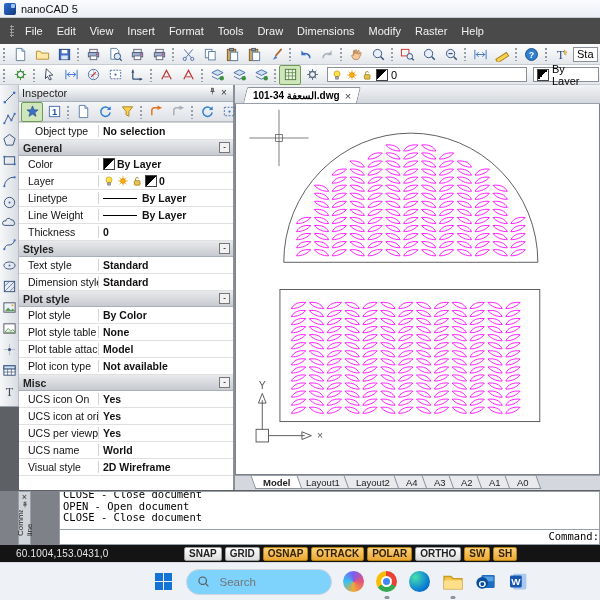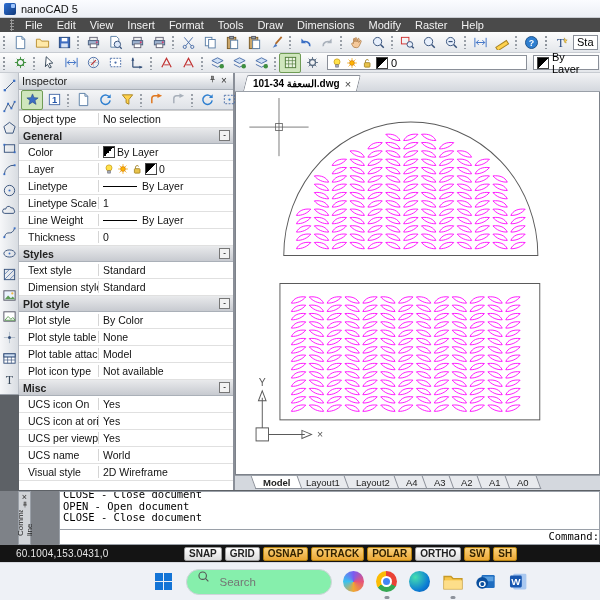--- a/index.html
+++ b/index.html
@@ -4,21 +4,21 @@
 <style>
   html,body{margin:0;padding:0;width:600px;height:600px;overflow:hidden;
     font-family:"Liberation Sans",sans-serif;background:#222;}
   .app{position:absolute;left:0;top:0;width:600px;height:562px;display:flex;flex-direction:column;background:#1d4ed8;}
   
   .titlebar{height:18px;background:linear-gradient(#fbfcff,#eceff5);display:flex;align-items:center;padding-left:4px;gap:5px;border-bottom:1px solid #c9ccd2;box-sizing:border-box;}
   .titlebar .txt{font-size:11px;color:#111;}
   .applogo{width:12px;height:12px;background:linear-gradient(135deg,#2d6fd6,#123a7a);border-radius:2px;position:relative;}
   .applogo:after{content:"";position:absolute;right:1px;top:1px;width:4px;height:4px;background:#9cc4ff;border-radius:1px;}
   
-  .menubar{height:14px;background:#4a4a4a;display:flex;align-items:center;padding-left:10px;}
+  .menubar{height:26px;background:#4a4a4a;display:flex;align-items:center;padding-left:10px;}
   .menubar .grip{width:4px;height:12px;margin-right:4px;background-image:radial-gradient(#9a9a9a 1px,transparent 1.2px);background-size:3px 3px;}
   .menuitem{color:#f2f2f2;font-size:11px;padding:1px 7px;cursor:default;}
   
   .tbrow{background:linear-gradient(#fdfdfd,#e4e7eb);border-bottom:1px solid #c8ccd2;display:flex;align-items:center;box-sizing:border-box;}
   .tb1{height:21px;}
   .tb2{height:20px;}
   .tbgrip{width:5px;height:14px;margin:0 2px;background-image:radial-gradient(#8f959d 1px,transparent 1.2px);background-size:4px 4px;flex:0 0 auto;}
   .tbtn{width:20px;height:18px;display:flex;align-items:center;justify-content:center;border:1px solid transparent;border-radius:2px;flex:0 0 auto;}
   .tbtn.pressed{background:#cfe6bd;border-color:#6f9c55;}
   .tbsep{width:5px;height:14px;margin:0 1px;background-image:radial-gradient(#9aa0a8 1px,transparent 1.2px);background-size:4px 4px;flex:0 0 auto;}
@@ -33,23 +33,23 @@
   .vtb .tbtn{width:18px;height:19px;}
   .vtb-fill{flex:1;width:19px;background:#5d6166;margin:4px 0 0 0;border-top:1px solid #9aa0a8;}
   
   .inspector{width:216px;background:#f4f5f7;border-right:2px solid #8a8f98;display:flex;flex-direction:column;box-sizing:border-box;}
   .insp-head{height:16px;background:linear-gradient(#ffffff,#ccd1d8);display:flex;align-items:center;padding:0 3px;border-bottom:1px solid #aab0b8;}
   .insp-title{font-size:11px;color:#222;flex:1;}
   .winbtn{font-size:10px;color:#333;width:12px;text-align:center;line-height:12px;}
   .insp-tb{height:19px;background:linear-gradient(#f4f5f7,#dfe2e7);display:flex;align-items:center;padding-left:2px;border-bottom:1px solid #b9bec6;}
   .insp-table{flex:1;background:#fff;overflow:hidden;border-top:1px solid #cfcfcf;}
   .prow{display:flex;height:16px;border-bottom:1px solid #e0e0e0;font-size:10.5px;align-items:center;}
-  .prow .lab{width:80px;padding-left:4px;color:#111;border-right:1px solid #d5d5d5;box-sizing:border-box;white-space:nowrap;overflow:hidden;}
+  .prow .lab{width:80px;padding-left:16px;color:#111;border-right:1px solid #d5d5d5;box-sizing:border-box;white-space:nowrap;overflow:hidden;}
   .prow .lab.ind{padding-left:9px;}
-  .prow .val{flex:1;padding-left:4px;color:#111;display:flex;align-items:center;gap:2px;white-space:nowrap;overflow:hidden;}
+  .prow .val{flex:1;padding-left:4px;color:#111;display:flex;align-items:center;gap:2px;white-space:nowrap;overflow:hidden;font-weight:bold;}
   .secrow{display:flex;height:15px;align-items:center;background:linear-gradient(#e9eaec,#c7cad0);border-bottom:1px solid #aab0b8;font-size:10.5px;font-weight:bold;color:#222;padding-left:4px;}
   .secrow .minus{margin-left:auto;margin-right:3px;width:9px;height:9px;border:1px solid #777;background:#f2f2f2;font-size:8px;line-height:7px;text-align:center;color:#333;}
   .linesample{width:34px;height:1px;background:#000;display:inline-block;margin-right:3px;}
   
   .drawing{flex:1;display:flex;flex-direction:column;background:#cfd3d9;min-width:0;}
   .doctabs{height:18px;background:linear-gradient(#f2f3f5,#d4d8de);display:flex;align-items:flex-end;padding-left:10px;border-bottom:1px solid #9aa0a8;}
   .doctab{background:#fff;border:1px solid #8a8f98;border-bottom:none;height:15px;display:flex;align-items:center;gap:5px;padding:0 7px;font-size:10px;font-weight:bold;transform:skewX(-14deg);border-radius:2px 2px 0 0;}
   .doctab>*{transform:skewX(14deg);}
   .doctab .close{font-weight:normal;color:#444;font-size:11px;}
   .canvas{flex:1;background:#fff;border:1px solid #7d828a;border-top:none;margin:0;position:relative;min-height:0;}
@@ -68,21 +68,21 @@
   .cmd-prompt{height:14px;border-top:1px solid #9aa0a8;padding-left:3px;line-height:13px;background:#fff;text-align:right;}
   
   .status{height:17px;background:#141414;display:flex;align-items:center;color:#e8e8e8;font-size:10px;padding-left:16px;box-sizing:border-box;}
   .coords{width:168px;letter-spacing:.2px;}
   .toggle{font-size:10px;font-weight:bold;color:#222;background:linear-gradient(#ffffff,#dcdcdc);border:1px solid #9a9a9a;border-radius:2px;padding:0px 4px;margin-right:3px;line-height:12px;}
   .toggle.on{background:linear-gradient(#fbd27d,#eba733);border-color:#b5820f;color:#332200;}
   
   .taskbar{position:absolute;left:0;top:562px;width:600px;height:38px;background:#eef1f6;border-top:1px solid #d6d9df;display:flex;align-items:center;justify-content:center;gap:11px;box-sizing:border-box;padding-left:82px;}
   .tk{width:22px;height:22px;position:relative;display:flex;align-items:center;justify-content:center;flex:0 0 auto;}
   .tk .dot{position:absolute;bottom:-6px;left:50%;transform:translateX(-50%);width:5px;height:3px;border-radius:2px;background:#8d939c;}
-  .searchpill{width:146px;height:26px;border-radius:13px;background:#86efac;border:1px solid #d0d4da;display:flex;gap:8px;padding-left:10px;box-sizing:border-box;flex:0 0 auto;}
+  .searchpill{width:146px;height:26px;border-radius:13px;background:#7dd3fc;border:1px solid #d0d4da;display:flex;align-items:center;gap:8px;padding-left:10px;box-sizing:border-box;flex:0 0 auto;}
   .searchpill input{border:none;outline:none;font-size:11.5px;color:#555;width:100px;font-family:"Liberation Sans",sans-serif;background:transparent;}
   .circleicon{width:21px;height:21px;border-radius:50%;}
   .copilot{background:conic-gradient(#7a5cf0,#e6537a,#f0a832,#39c2f0,#7a5cf0);}
   .chrome{background:conic-gradient(#ea4335 0 33%,#34a853 33% 66%,#fbbc05 66% 100%);position:relative;}
   .chrome:after{content:"";position:absolute;left:5px;top:5px;width:11px;height:11px;border-radius:50%;background:#4285f4;border:2px solid #fff;box-sizing:border-box;}
   .edge{background:radial-gradient(circle at 30% 30%,#45e0b0,#0b7bd4 65%,#0a4fa0);}
 </style>
 </head>
 <body>
 
@@ -738,26 +738,20 @@
               </svg>
               <span class="swatch"></span>
               <span>0</span>
             </div>
           </div>
           <div class="prow">
             <div class="lab ind">Linetype</div>
             <div class="val">
               <span class="linesample"></span>
               <span>By Layer</span>
-            </div>
-          </div>
-          <div class="prow">
-            <div class="lab ind">Linetype Scale</div>
-            <div class="val">
-              <span>1</span>
             </div>
           </div>
           <div class="prow">
             <div class="lab ind">Line Weight</div>
             <div class="val">
               <span class="linesample"></span>
               <span>By Layer</span>
             </div>
           </div>
           <div class="prow">

